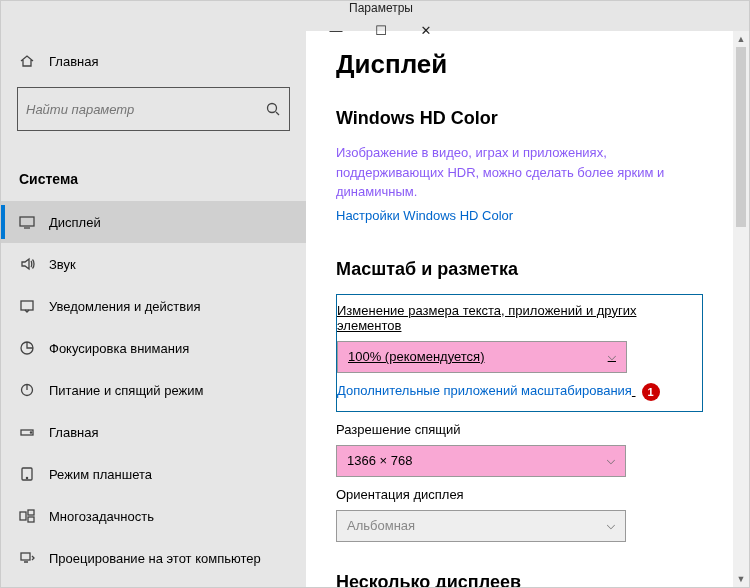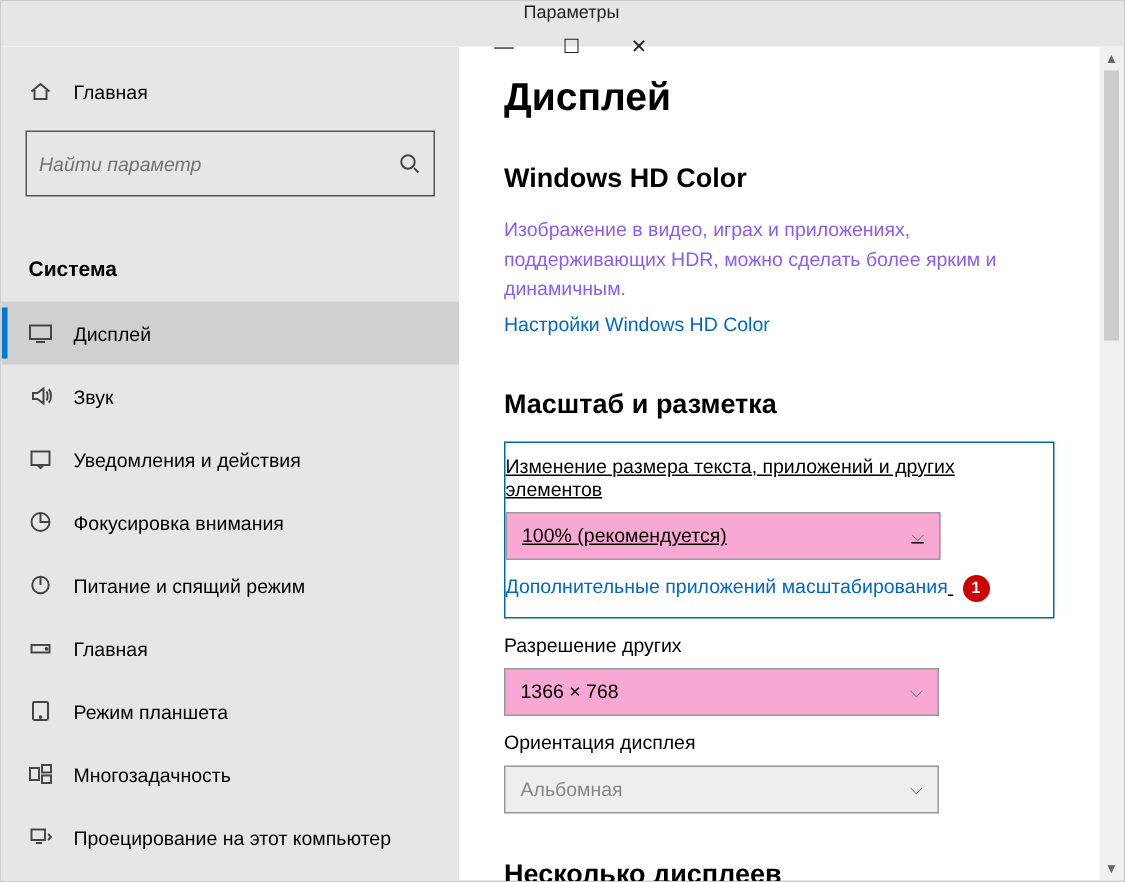--- a/index.html
+++ b/index.html
@@ -170,21 +170,21 @@
         <div class="select">
           <span>100% (рекомендуется)</span>
           <span class="chev">⌵</span>
         </div>
         <div>
           <a class="link" style="margin-bottom:0">Дополнительные приложений масштабирования</a>
           <span class="badge">1</span>
         </div>
       </div>
 
-      <div class="field-lbl">Разрешение других</div>
+      <div class="field-lbl">Разрешение спящий</div>
       <div class="select">
         <span>1366 × 768</span>
         <span class="chev">⌵</span>
       </div>
 
       <div class="field-lbl">Ориентация дисплея</div>
       <div class="select disabled">
         <span>Альбомная</span>
         <span class="chev">⌵</span>
       </div>

